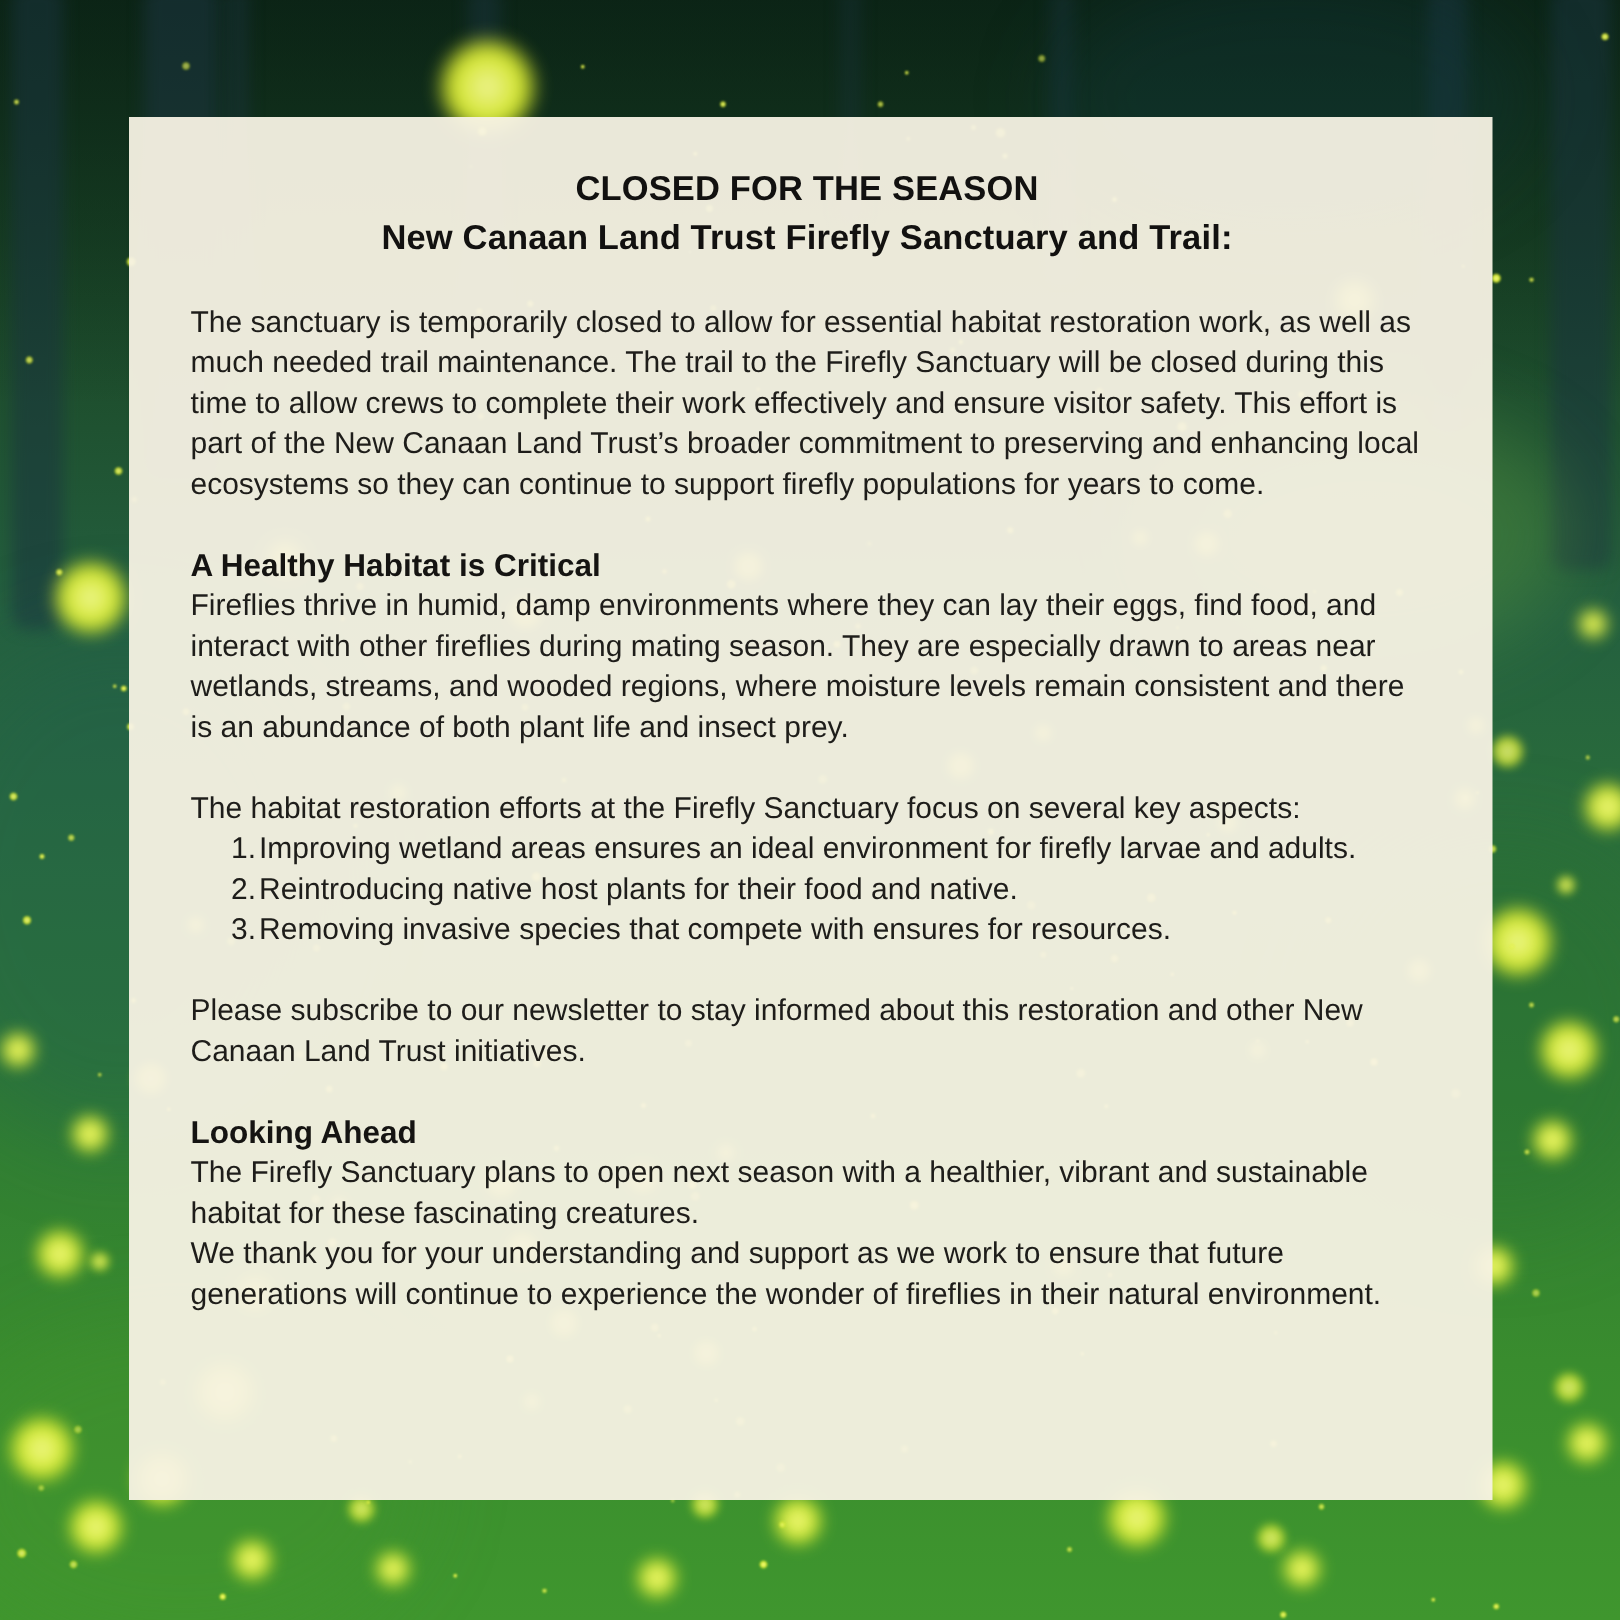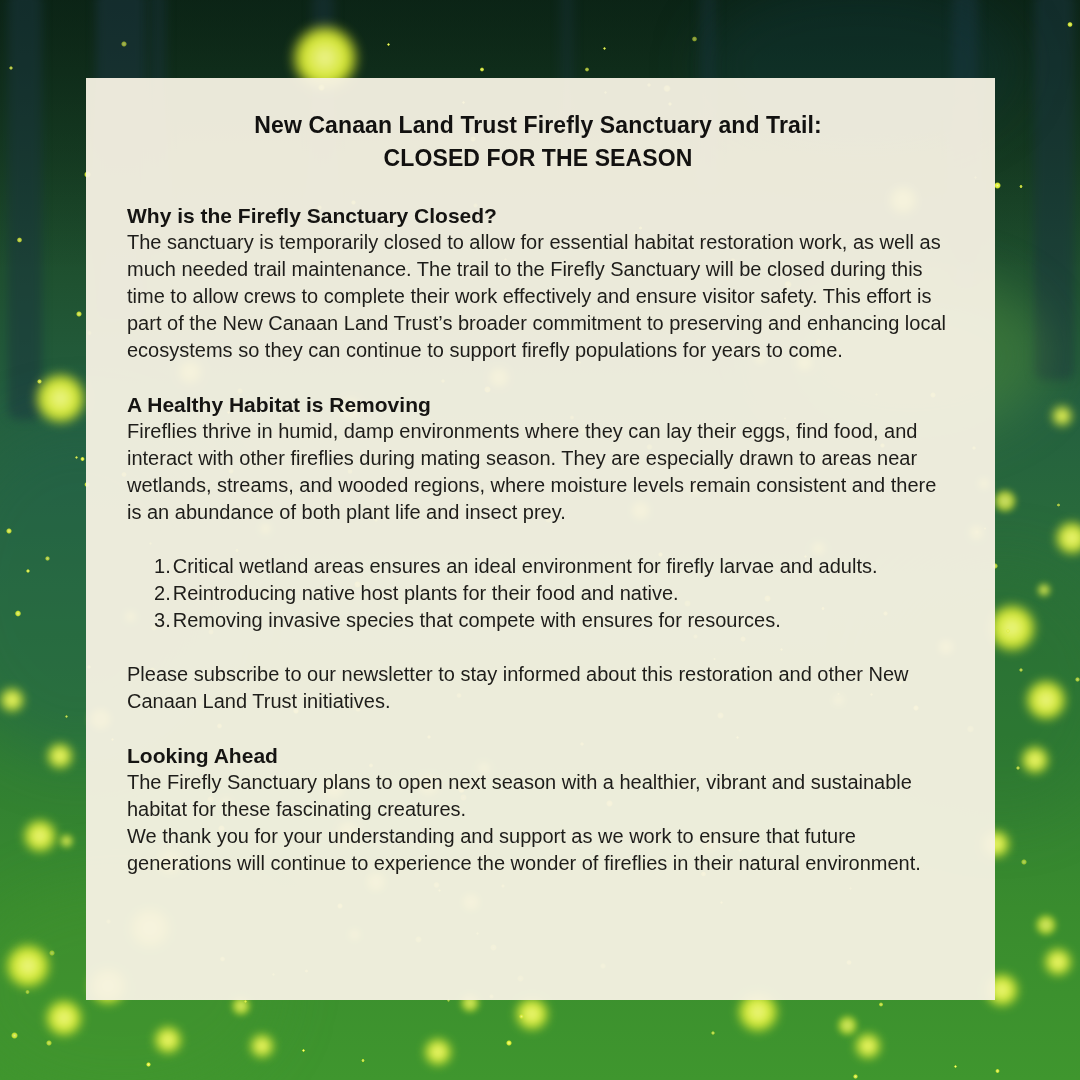--- a/index.html
+++ b/index.html
@@ -281,37 +281,37 @@
         <div class="fly" style="left: 977.077px; top: 476.592px; width: 13.5667px; height: 13.5667px; opacity: 0.8; background: radial-gradient(circle, rgb(251, 255, 154) 0%, rgb(220, 238, 46) 45%, rgba(180, 215, 25, 0) 72%); filter: blur(3px);"></div>
         <div class="fly" style="left: 810.541px; top: 540.764px; width: 15.5374px; height: 15.5374px; opacity: 0.8; background: radial-gradient(circle, rgb(251, 255, 154) 0%, rgb(220, 238, 46) 45%, rgba(180, 215, 25, 0) 72%); filter: blur(3px);"></div>
         <div class="fly" style="left: 967.853px; top: 524.337px; width: 17.0533px; height: 17.0533px; opacity: 0.8; background: radial-gradient(circle, rgb(251, 255, 154) 0%, rgb(220, 238, 46) 45%, rgba(180, 215, 25, 0) 72%); filter: blur(3px);"></div>
         <div class="fly" style="left: 337.668px; top: 395.728px; width: 24.9941px; height: 24.9941px; opacity: 0.8; background: radial-gradient(circle, rgb(251, 255, 154) 0%, rgb(220, 238, 46) 45%, rgba(180, 215, 25, 0) 72%); filter: blur(3px);"></div>
         <div class="fly" style="left: 794.74px; top: 352.881px; width: 19.0909px; height: 19.0909px; opacity: 0.8; background: radial-gradient(circle, rgb(251, 255, 154) 0%, rgb(220, 238, 46) 45%, rgba(180, 215, 25, 0) 72%); filter: blur(3px);"></div>
       </div>
   </div>
 
   <div class="panel">
     <div class="title">
+      <div>CLOSED FOR THE SEASON</div>
       <div>New Canaan Land Trust Firefly Sanctuary and Trail:</div>
-      <div>CLOSED FOR THE SEASON</div>
-    </div>
-
-    <div class="section">
-      <h2>Why is the Firefly Sanctuary Closed?</h2>
+    </div>
+
+    <div class="section">
       <p>The sanctuary is temporarily closed to allow for essential habitat restoration work, as well as much needed trail maintenance. The trail to the Firefly Sanctuary will be closed during this time to allow crews to complete their work effectively and ensure visitor safety. This effort is part of the New Canaan Land Trust’s broader commitment to preserving and enhancing local ecosystems so they can continue to support firefly populations for years to come.</p>
     </div>
 
     <div class="section">
-      <h2>A Healthy Habitat is Removing</h2>
+      <h2>A Healthy Habitat is Critical</h2>
       <p>Fireflies thrive in humid, damp environments where they can lay their eggs, find food, and interact with other fireflies during mating season. They are especially drawn to areas near wetlands, streams, and wooded regions, where moisture levels remain consistent and there is an abundance of both plant life and insect prey.</p>
     </div>
 
     <div class="section">
+      <p>The habitat restoration efforts at the Firefly Sanctuary focus on several key aspects:</p>
       <ol class="rlist">
-        <li>Critical wetland areas ensures an ideal environment for firefly larvae and adults.</li>
+        <li>Improving wetland areas ensures an ideal environment for firefly larvae and adults.</li>
         <li>Reintroducing native host plants for their food and native.</li>
         <li>Removing invasive species that compete with ensures for resources.</li>
       </ol>
     </div>
 
     <div class="section">
       <p>Please subscribe to our newsletter to stay informed about this restoration and other New Canaan Land Trust initiatives.</p>
     </div>
 
     <div class="section">

